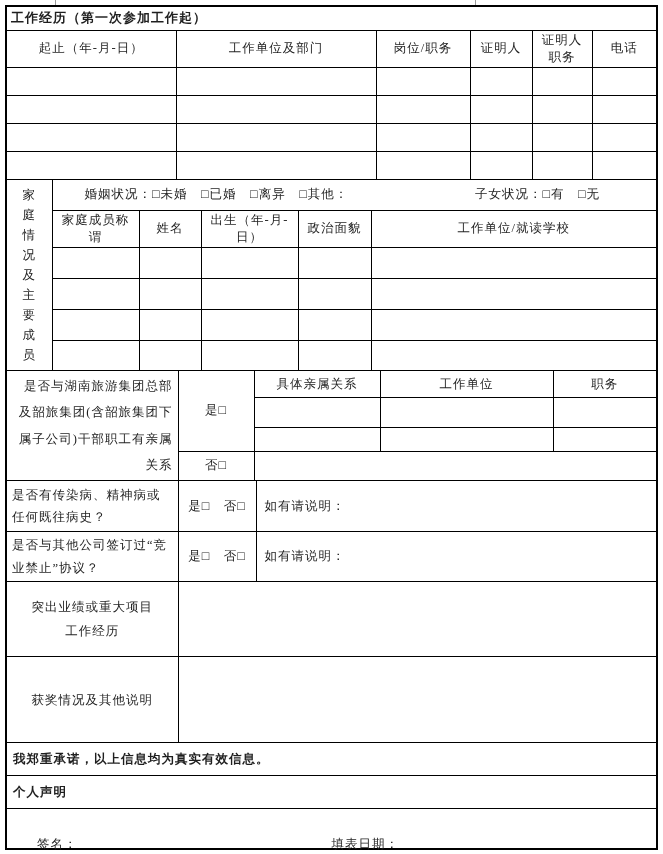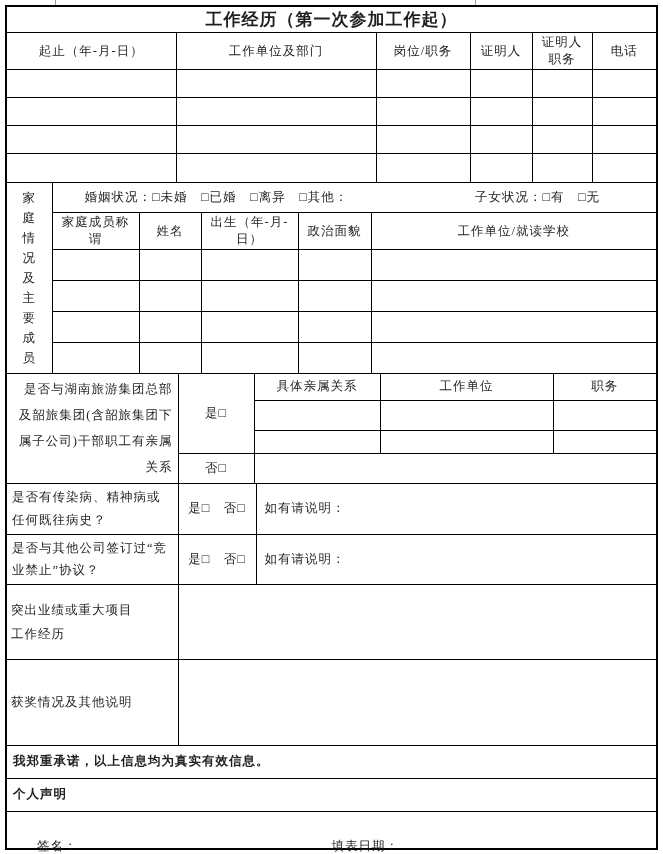--- a/index.html
+++ b/index.html
@@ -32,37 +32,37 @@
   td { border: 1px solid #000; font-size: 12.5px; letter-spacing: 1px; vertical-align: middle; padding: 1px 4px; overflow: hidden; }
   .center { text-align: center; }
 
   
   tr.h23 td { height: 23px; } tr.h37 td { height: 37px; } tr.h28 td { height: 28px; }
   tr.h30 td { height: 30px; } tr.h31 td { height: 31px; }
   tr.h24 td { height: 24px; } tr.h27 td { height: 27px; } tr.h21 td { height: 21px; } tr.h26 td { height: 26px; }
   tr.h50 td { height: 50px; } tr.h48 td { height: 48px; }
   tr.h74 td { height: 74px; } tr.h85 td { height: 85px; }
 
-  .title-cell { font-size: 17px; font-weight: bold; text-align: center; letter-spacing: 1px; }
+  .title-cell { font-size: 13px; font-weight: bold; text-align: left; letter-spacing: 1px; }
 
   .vlabel {
     text-align: center;
     white-space: pre-line;
     line-height: 20px;
     font-size: 12.5px;
     padding: 2px 0;
   }
   .marriage-cell { padding: 0; }
   .marriage-flex { display: flex; align-items: center; width: 100%; }
   .marriage-flex .opt1 { padding-left: 8px; white-space: nowrap; margin-left: 24px; }
   .marriage-flex .opt2 { margin-left: auto; margin-right: 56px; white-space: nowrap; }
 
   .q-cell { text-align: right; line-height: 2.1; padding: 2px 5px; }
   .q-cell2 { text-align: left; line-height: 1.8; padding: 2px 5px; }
-  .pre-center { white-space: pre-line; line-height: 24px; }
+  .pre-center { white-space: pre-line; text-align: center; line-height: 24px; }
   .explain-cell { text-align: left; padding-left: 8px; }
 
   .fullrow {
     height: 32px; display: flex; align-items: center;
     font-size: 12.5px; letter-spacing: 1px; font-weight: bold; padding-left: 6px;
   }
   .sig-row { height: 70px; display: flex; align-items: center; font-size: 12.5px; letter-spacing: 1px; }
   .sig-row .sig { width: 50%; padding-left: 30px; }
   .sig-row .date { flex: 1; }
 </style>

